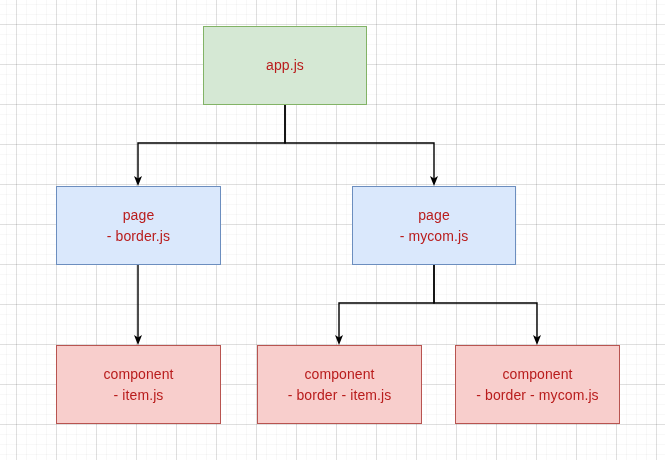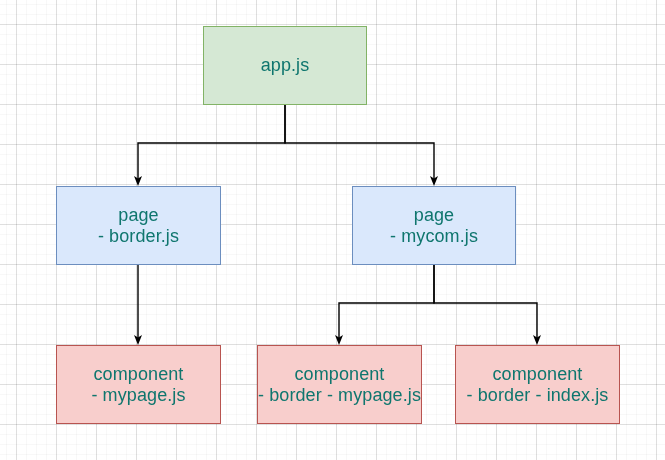--- a/index.html
+++ b/index.html
@@ -41,22 +41,22 @@
   .node {
     position: absolute;
     box-sizing: border-box;
     border-width: 1px;
     border-style: solid;
     display: flex;
     flex-direction: column;
     align-items: center;
     justify-content: center;
     text-align: left;
-    color: #0f766e;
-    font-size: 18px;
+    color: #b91c1c;
+    font-size: 14px;
     line-height: 21px;
     letter-spacing: 0.1px;
   }
   .node .line-1, .node .line-2 {
     display: block;
     white-space: nowrap;
   }
 </style>
 </head>
 <body>
@@ -86,26 +86,26 @@
     <span class="line-2">- border.js</span>
   </div>
 
   <div class="node" style="left: 352px; top: 186px; width: 164px; height: 79px; background: rgb(218, 232, 252); border-color: rgb(108, 142, 191);">
     <span class="line-1">page</span>
     <span class="line-2">- mycom.js</span>
   </div>
 
   <div class="node" style="left: 56px; top: 345px; width: 165px; height: 79px; background: rgb(248, 206, 204); border-color: rgb(184, 84, 80);">
     <span class="line-1">component</span>
-    <span class="line-2">- mypage.js</span>
+    <span class="line-2">- item.js</span>
   </div>
 
   <div class="node" style="left: 257px; top: 345px; width: 165px; height: 79px; background: rgb(248, 206, 204); border-color: rgb(184, 84, 80);">
     <span class="line-1">component</span>
-    <span class="line-2">- border - mypage.js</span>
+    <span class="line-2">- border - item.js</span>
   </div>
 
   <div class="node" style="left: 455px; top: 345px; width: 165px; height: 79px; background: rgb(248, 206, 204); border-color: rgb(184, 84, 80);">
     <span class="line-1">component</span>
-    <span class="line-2">- border - index.js</span>
+    <span class="line-2">- border - mycom.js</span>
   </div>
 
 </div>
 
 </body></html>

